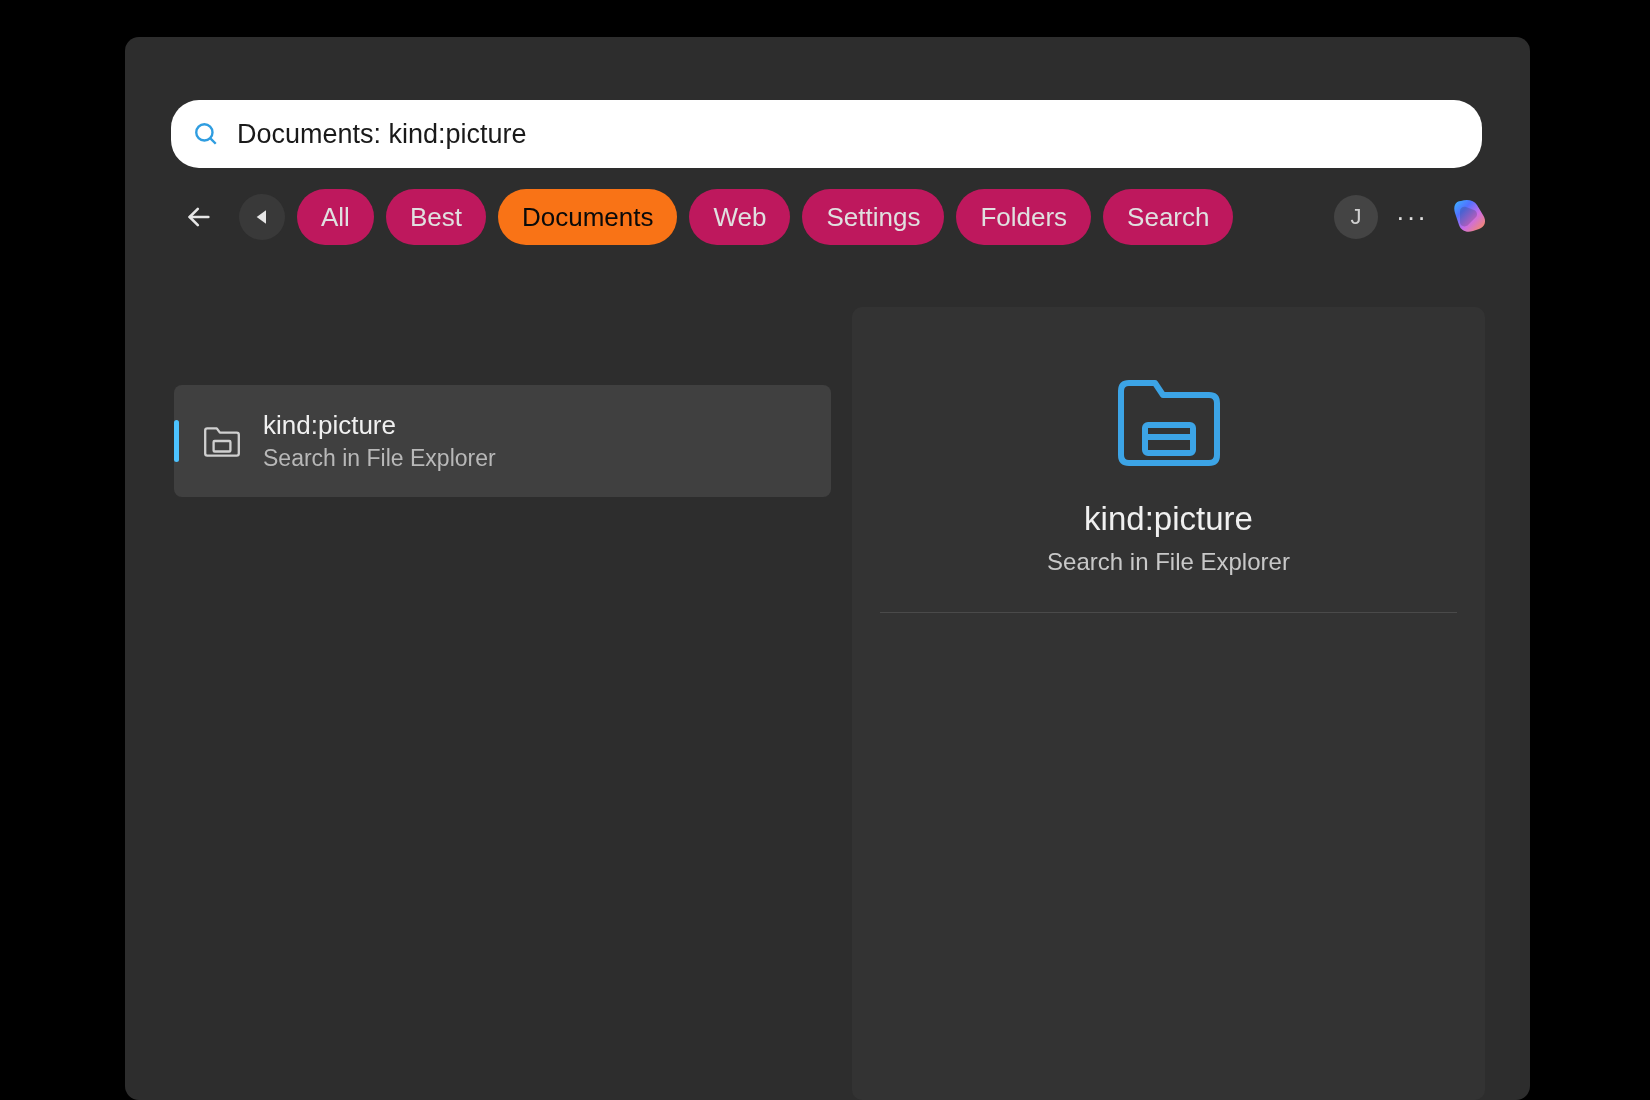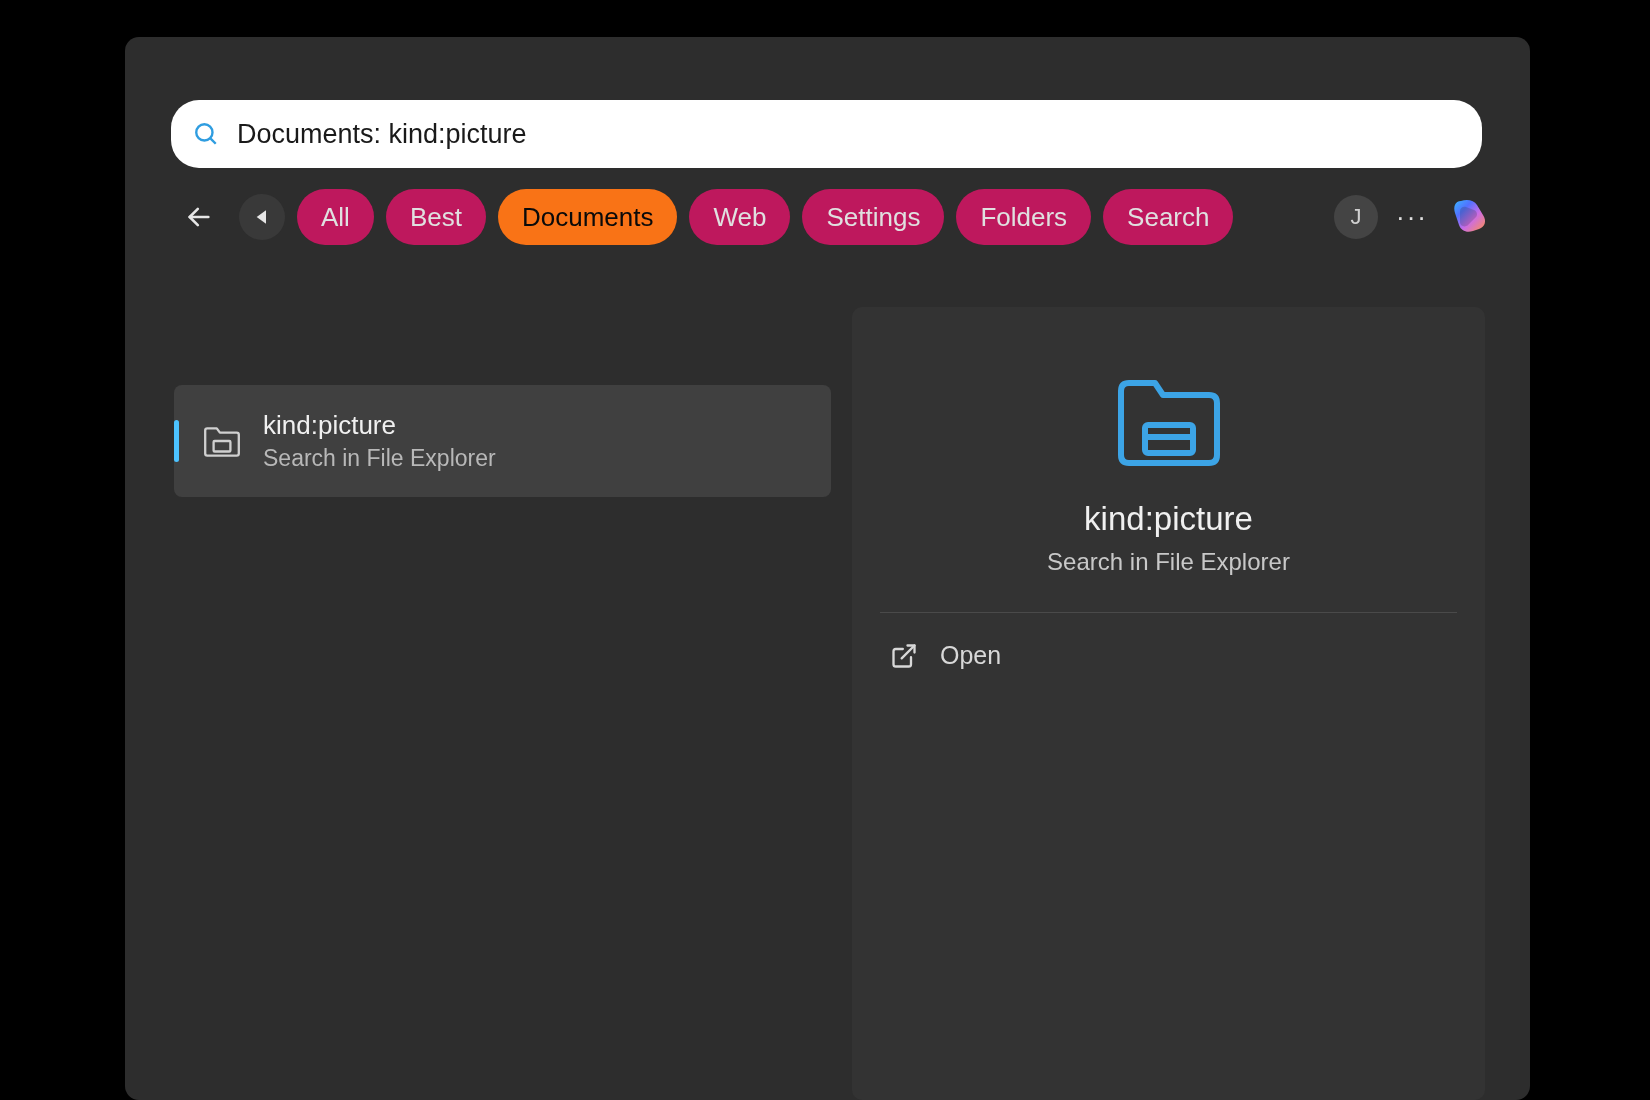--- a/index.html
+++ b/index.html
@@ -295,25 +295,15 @@
     <div class="details-icon">
       <svg width="120" height="105" viewBox="0 0 120 105" fill="none" stroke="#3ca4e6" stroke-width="6" stroke-linejoin="round">
         <path d="M12 24 L12 88 Q12 96 20 96 L100 96 Q108 96 108 88 L108 36 Q108 28 100 28 L54 28 L46 16 L20 16 Q12 16 12 24 Z"></path>
         <rect x="36" y="58" width="48" height="28" rx="3"></rect>
         <line x1="36" y1="70" x2="84" y2="70"></line>
       </svg>
     </div>
     <div class="details-title">kind:picture</div>
     <div class="details-subtitle">Search in File Explorer</div>
     <div class="details-divider"></div>
-    <div class="action-row">
-      <span class="action-icon">
-        <svg width="28" height="28" viewBox="0 0 24 24" fill="none" stroke="#d8d8d8" stroke-width="2" stroke-linecap="round" stroke-linejoin="round">
-          <path d="M18 13 L18 19 Q18 21 16 21 L5 21 Q3 21 3 19 L3 8 Q3 6 5 6 L11 6"></path>
-          <polyline points="15 3 21 3 21 9"></polyline>
-          <line x1="10" y1="14" x2="21" y2="3"></line>
-        </svg>
-      </span>
-      <span class="action-label">Open</span>
-    </div>
   </div>
 
 </div>
 
 </body></html>

